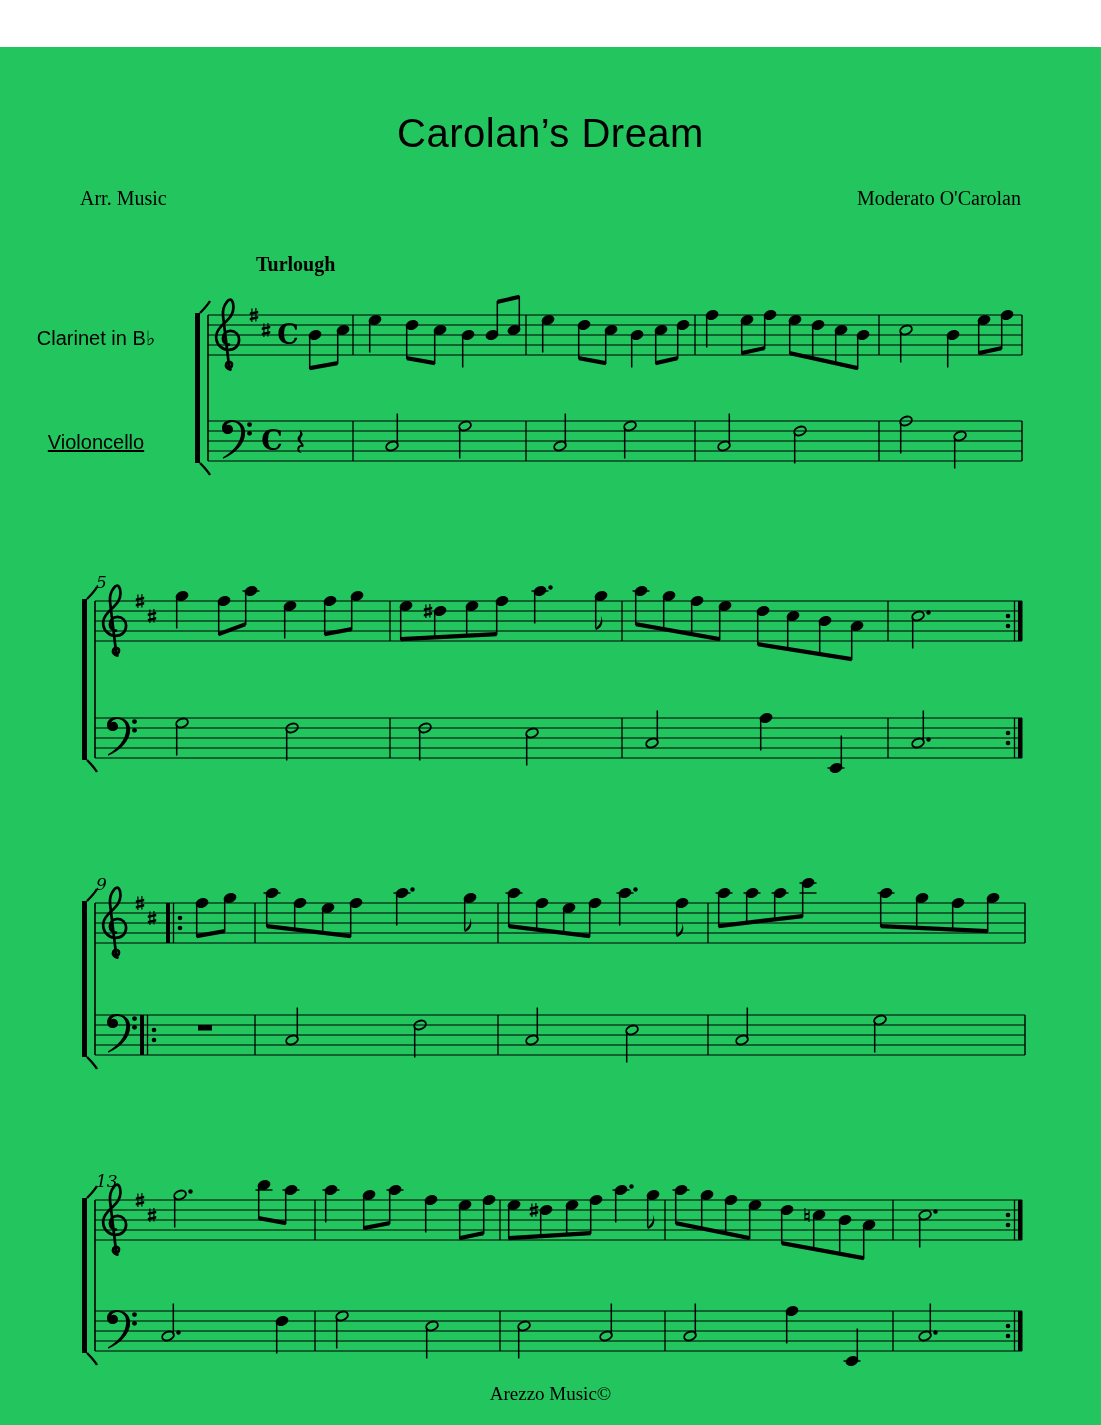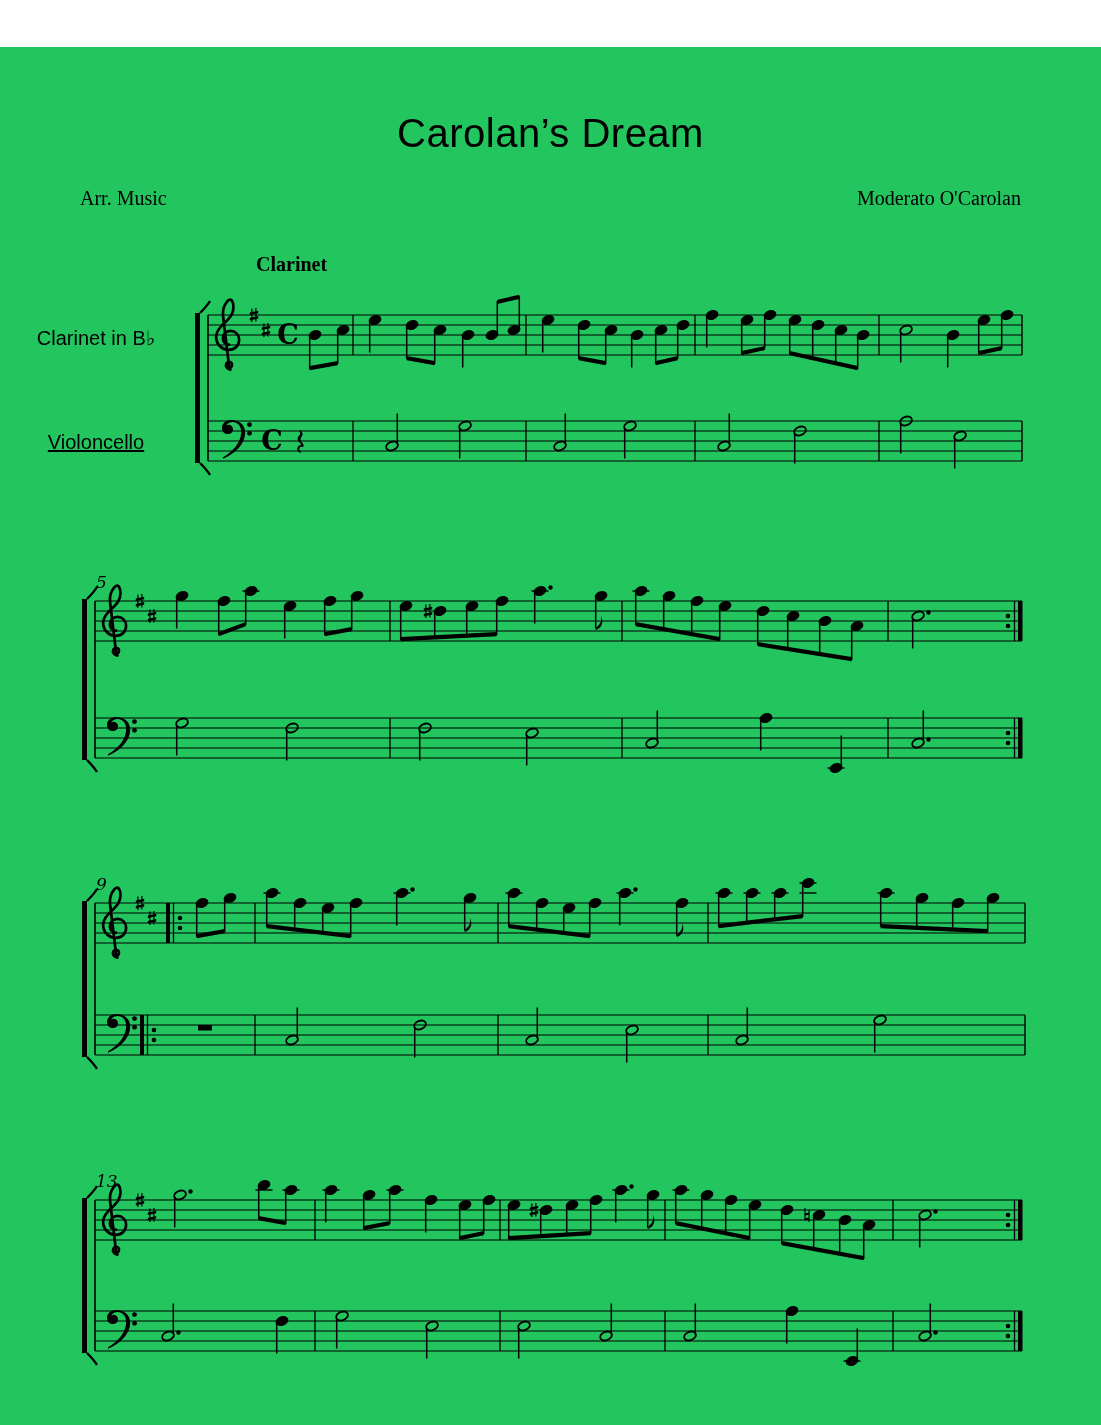--- a/index.html
+++ b/index.html
@@ -20,21 +20,21 @@
           font-family:"Liberation Serif","DejaVu Serif",serif;font-size:19px;}
   svg#score{position:absolute;top:0;left:0;}
 </style>
 </head>
 <body>
 
 <div class="page">
   <div class="title">Carolan’s Dream</div>
   <div class="credit arranger">Arr. Music</div>
   <div class="credit composer">Moderato O'Carolan</div>
-  <div class="tempo">Clarinet</div>
+  <div class="tempo">Turlough</div>
   <div class="inst inst-clar">Clarinet in B♭</div>
   <div class="inst inst-cello">Violoncello</div>
   <svg id="score" width="1101" height="1425" viewBox="0 0 1101 1425" xmlns="http://www.w3.org/2000/svg">
       <g>
         <rect x="195" y="266" width="5" height="150" fill="#000"></rect>
         <path d="M 200 266 C 204 262 207 259 210 254" stroke="#000" stroke-width="2.4" fill="none"></path>
         <path d="M 200 416 C 204 420 207 423 210 428" stroke="#000" stroke-width="2.4" fill="none"></path>
         <line x1="208" y1="268" x2="208" y2="414" stroke="#000" stroke-width="1.6"></line>
         <g>
           <line x1="208" y1="268" x2="1022" y2="268" stroke="#000" stroke-width="1.1"></line>
@@ -510,13 +510,14 @@
           <ellipse cx="925" cy="1289" rx="6.1" ry="4.2" transform="rotate(-21 925 1289)" fill="none" stroke="#000" stroke-width="1.8"></ellipse>
           <line x1="930.3" y1="1287.5" x2="930.3" y2="1256.5" stroke="#000" stroke-width="1.5"></line>
           <circle cx="935.5" cy="1285.5" r="2.2" fill="#000"></circle>
           <circle cx="1008" cy="1279" r="2.3" fill="#000"></circle>
           <circle cx="1008" cy="1289" r="2.3" fill="#000"></circle>
           <line x1="1014.5" y1="1264" x2="1014.5" y2="1304" stroke="#000" stroke-width="1.3"></line>
           <rect x="1018" y="1264" width="4.5" height="40" fill="#000"></rect>
         </g>
       </g>
     </svg>
+  <div class="footer">Arezzo Music©</div>
 </div>
 
 </body></html>

